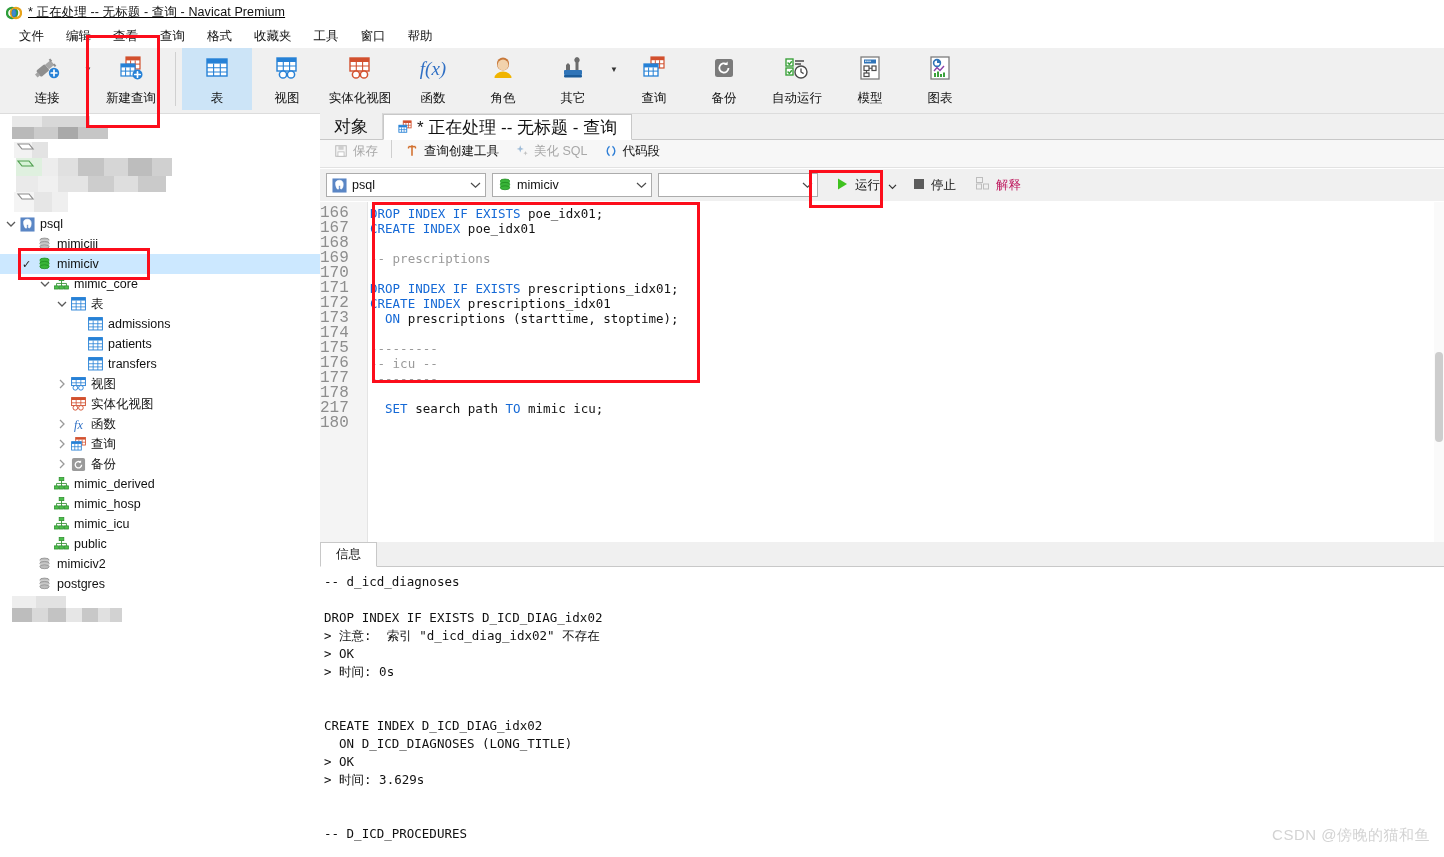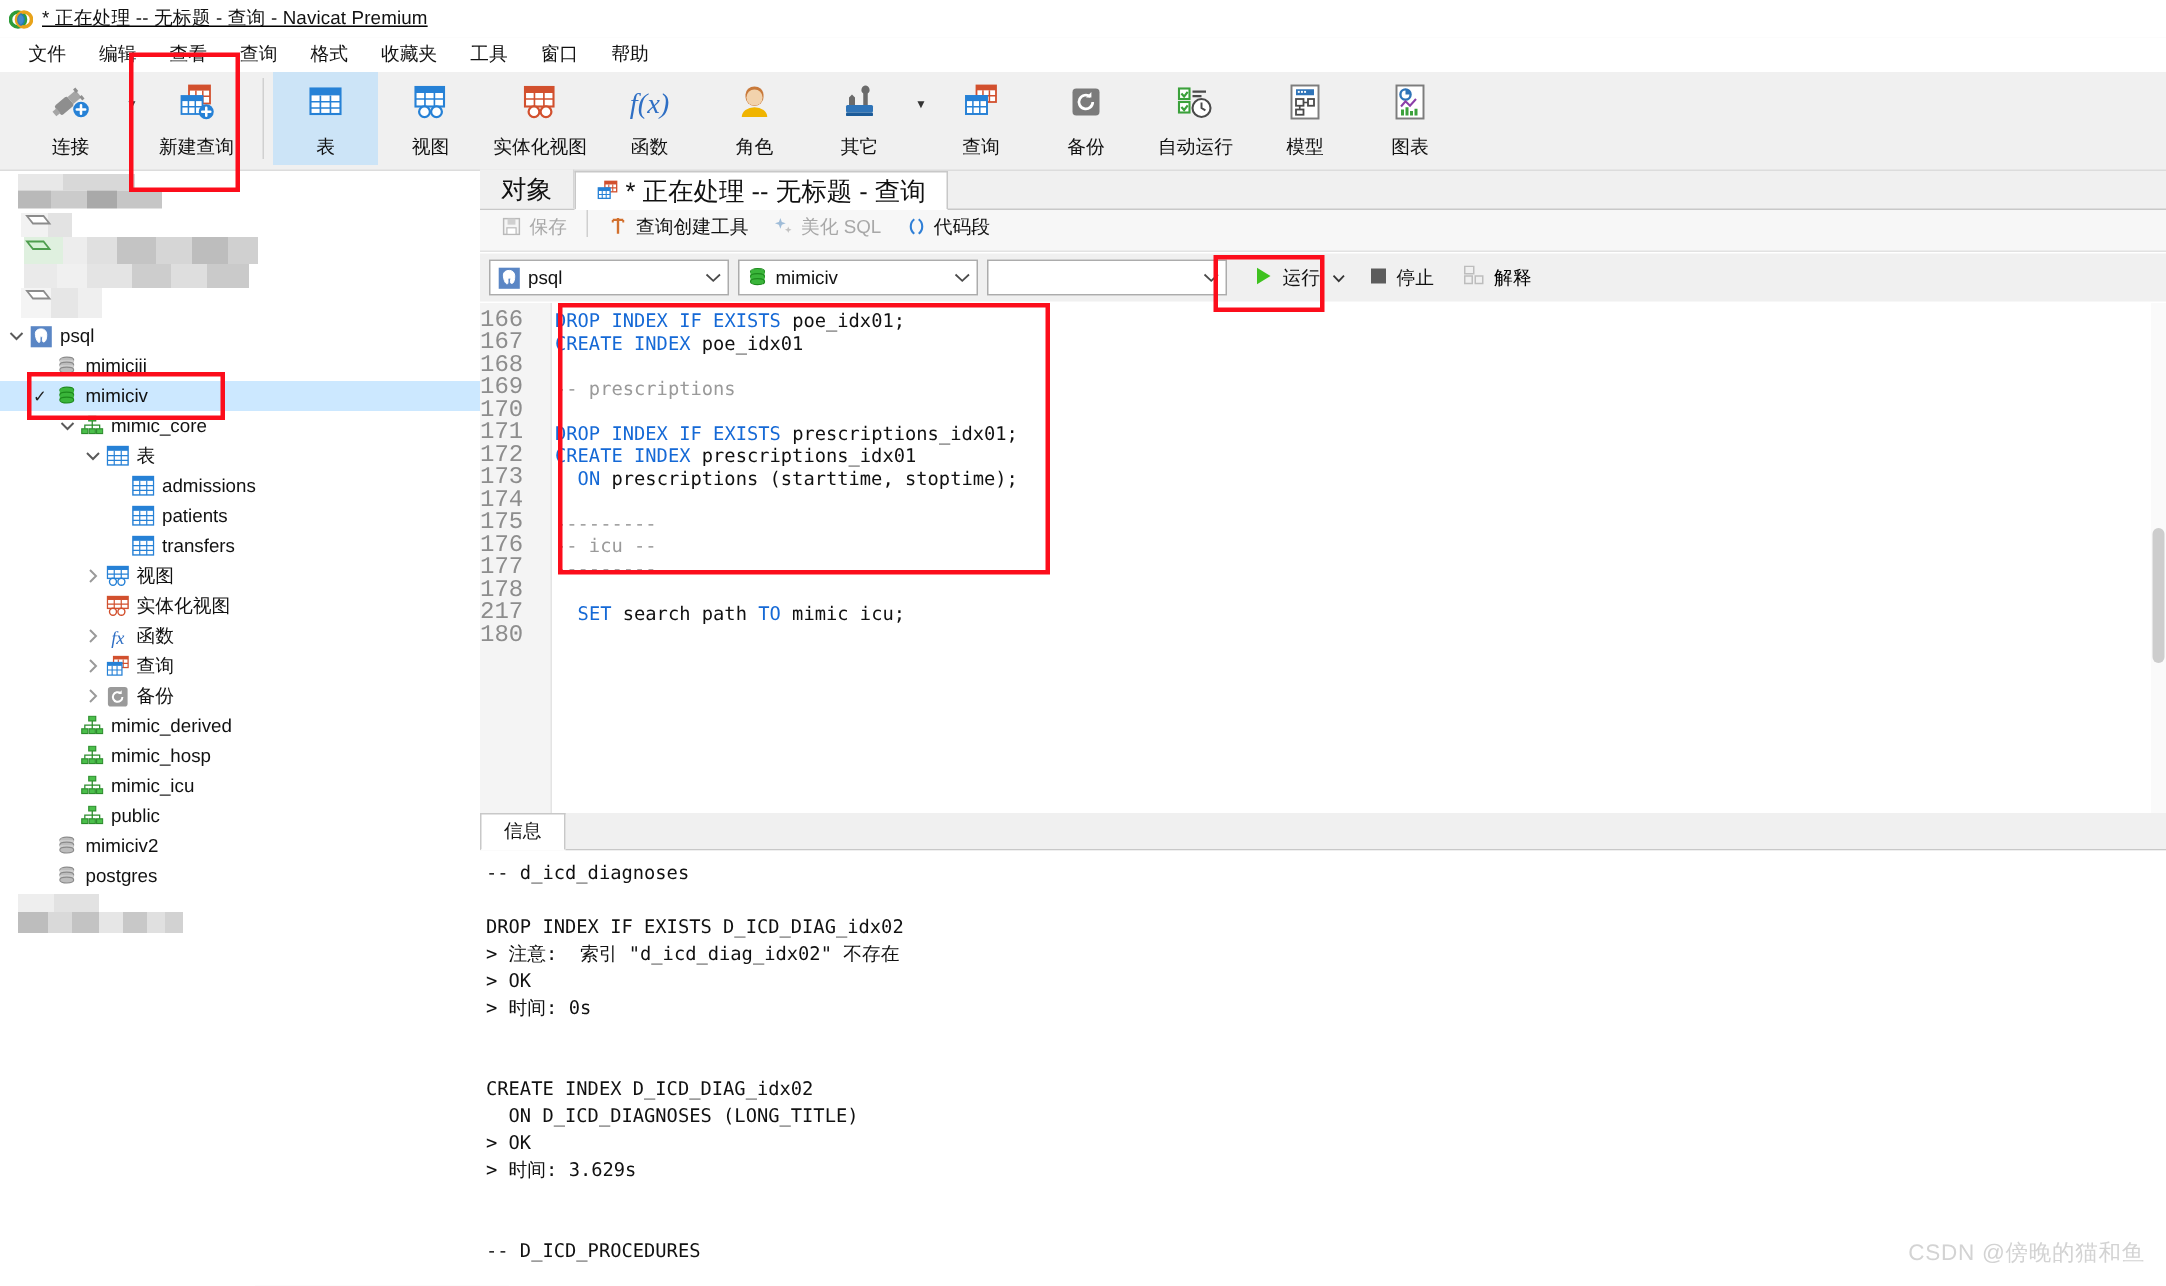--- a/index.html
+++ b/index.html
@@ -105,21 +105,21 @@
     display:flex; align-items:center; padding:0 4px 0 5px; margin-right:6px;
     font-size:12.5px; color:#111; cursor:default; position:relative;
   }
   .combo .ci { margin-right:5px; display:flex; align-items:center;}
   .combo .cv { flex:1; white-space:nowrap; overflow:hidden; }
   .combo .carrow { margin-left:6px; color:#333; font-size:9px; display:flex; align-items:center;}
   .run-grp { display:flex; align-items:center; margin-left:8px;}
   .run-btn { display:flex; align-items:flex-start; font-size:12.5px; color:#111; padding:0 4px; cursor:default;}
   .run-btn .gi { margin-right:6px; display:flex; align-items:center;}
   .stop-btn { display:flex; align-items:center; font-size:12.5px; color:#111; padding:0 6px; margin-left:10px; cursor:default;}
-  .expl-btn { display:flex; align-items:center; font-size:12.5px; color:#000000; padding:0 6px; margin-left:8px; cursor:default;}
+  .expl-btn { display:flex; align-items:center; font-size:12.5px; color:#be185d; padding:0 6px; margin-left:8px; cursor:default;}
 
   
   .editor {
     position:absolute; left:0; top:88px; width:1124px; height:340px;
     background:#ffffff; overflow:hidden;
   }
   .gutter {
     position:absolute; left:0; top:0; width:48px; height:340px; background:#f4f4f4;
     border-right:1px solid #e4e4e4;
   }

